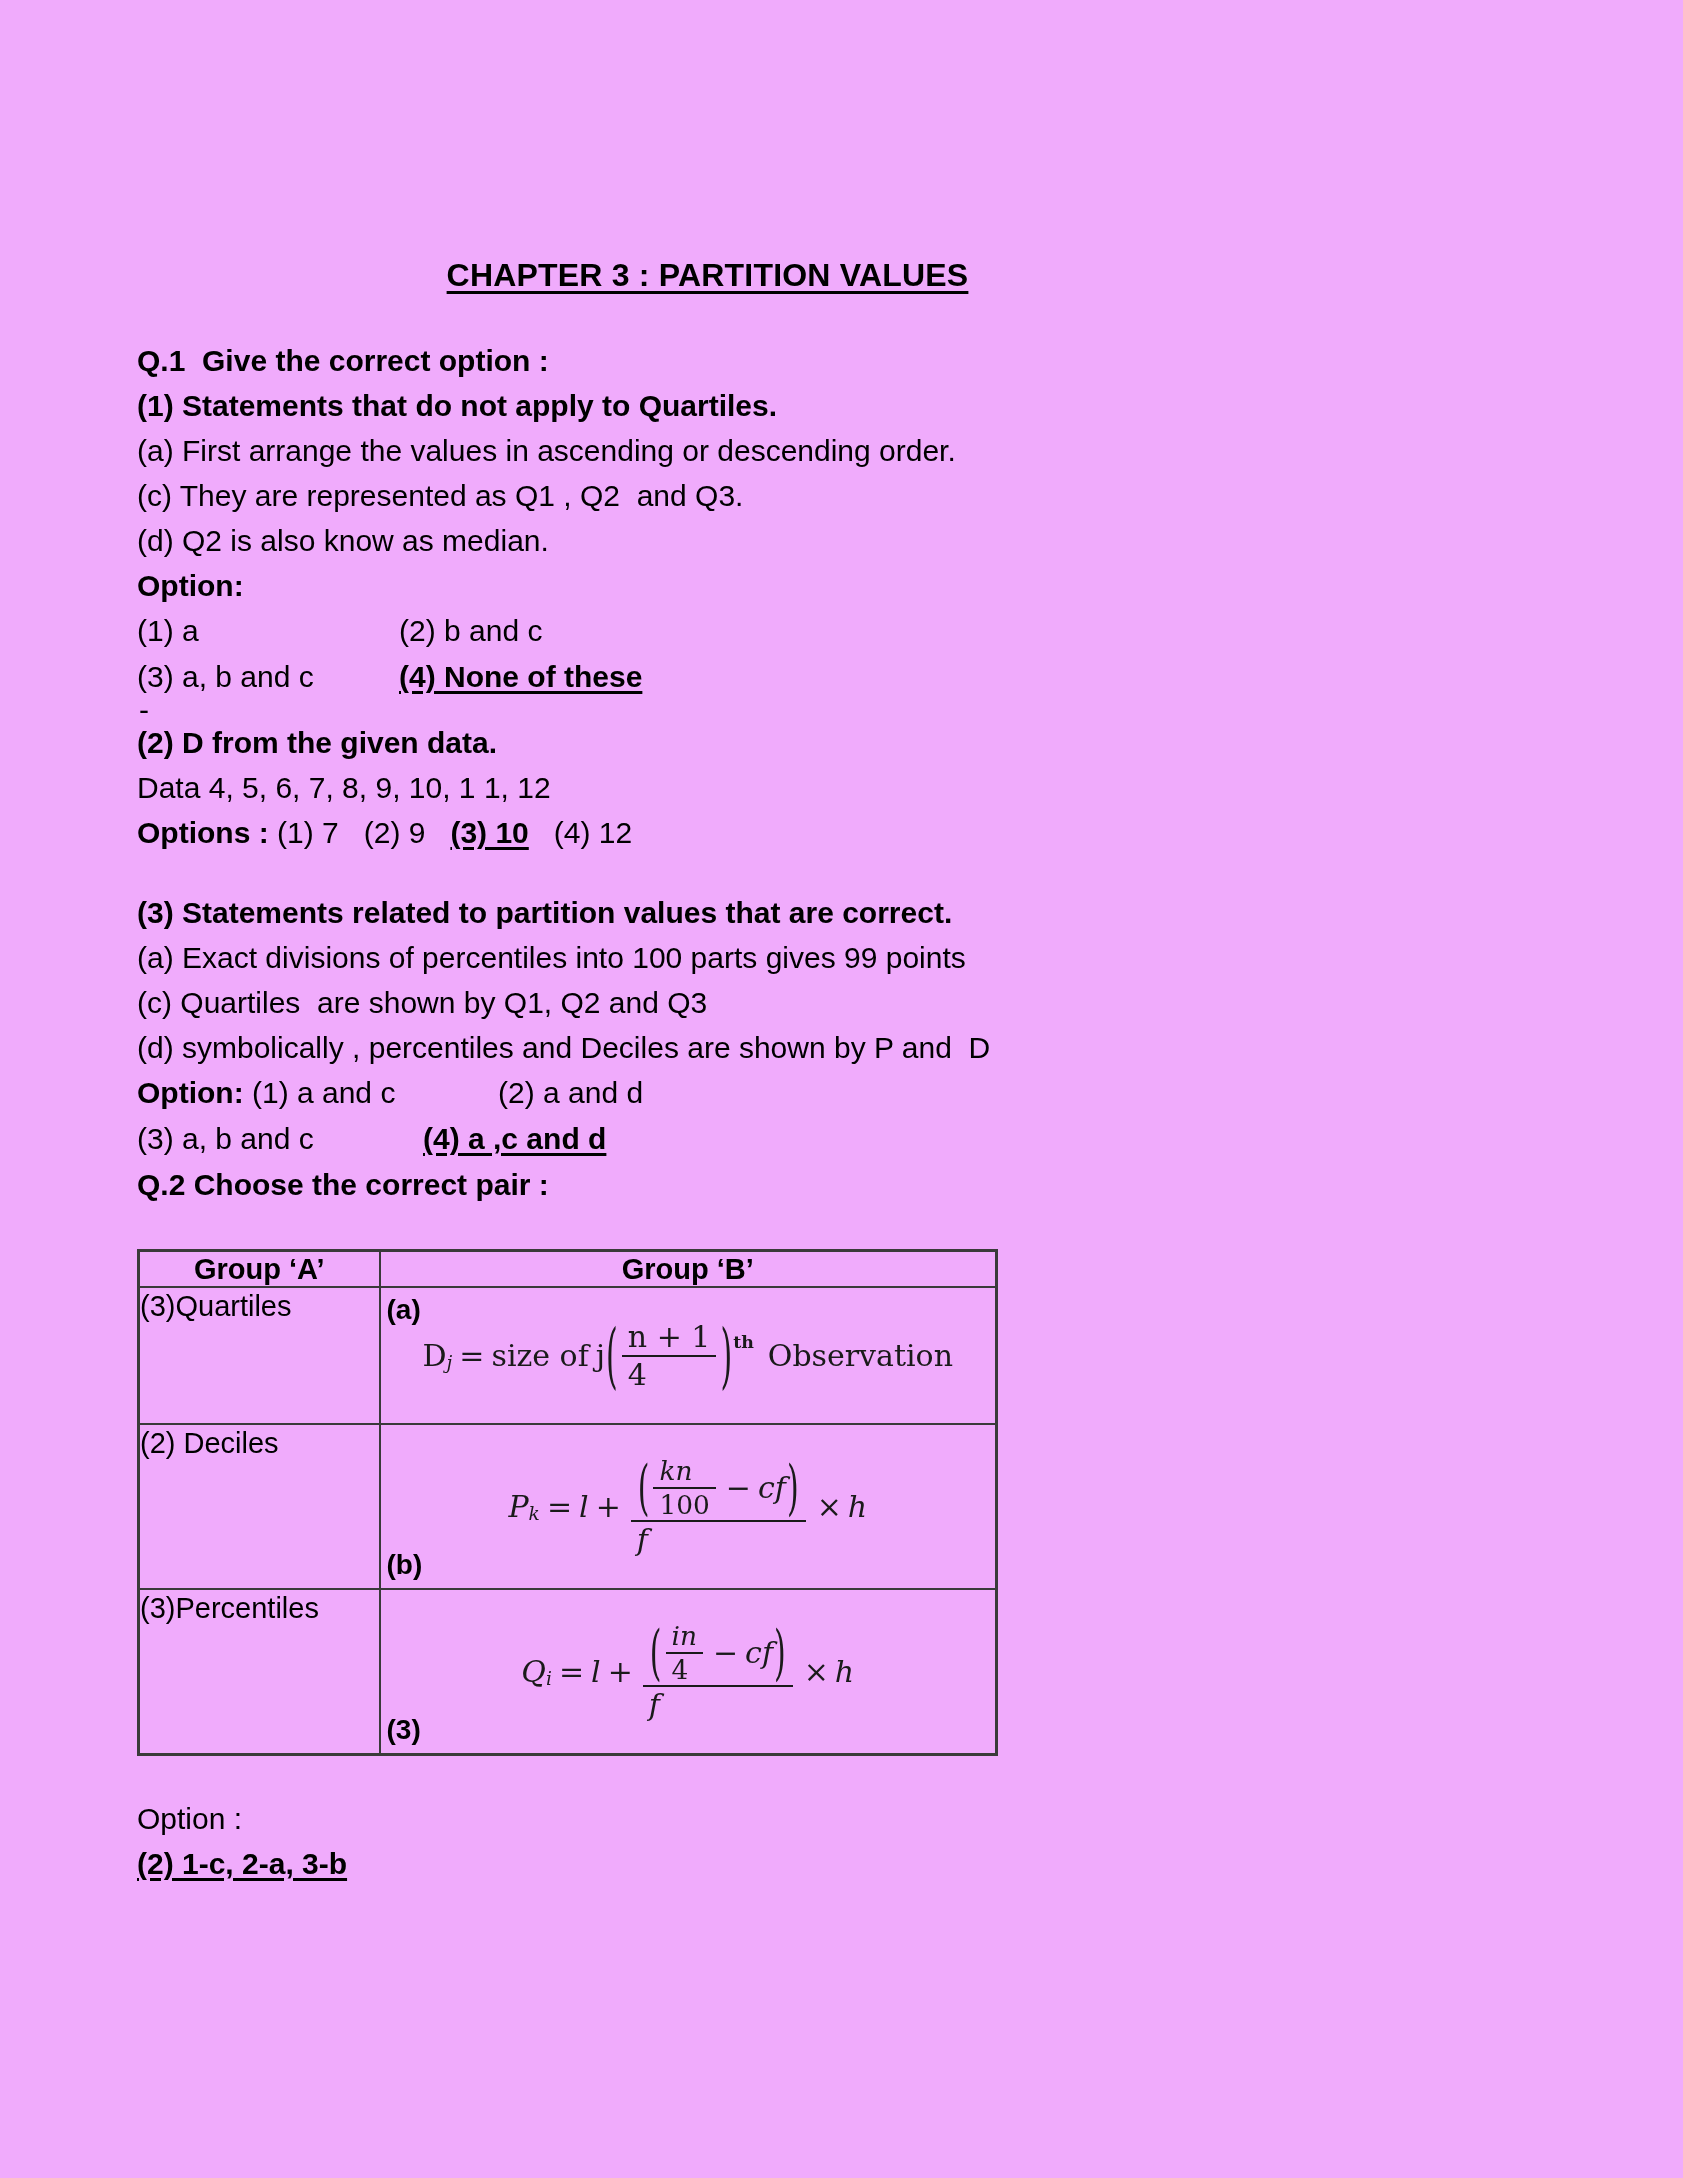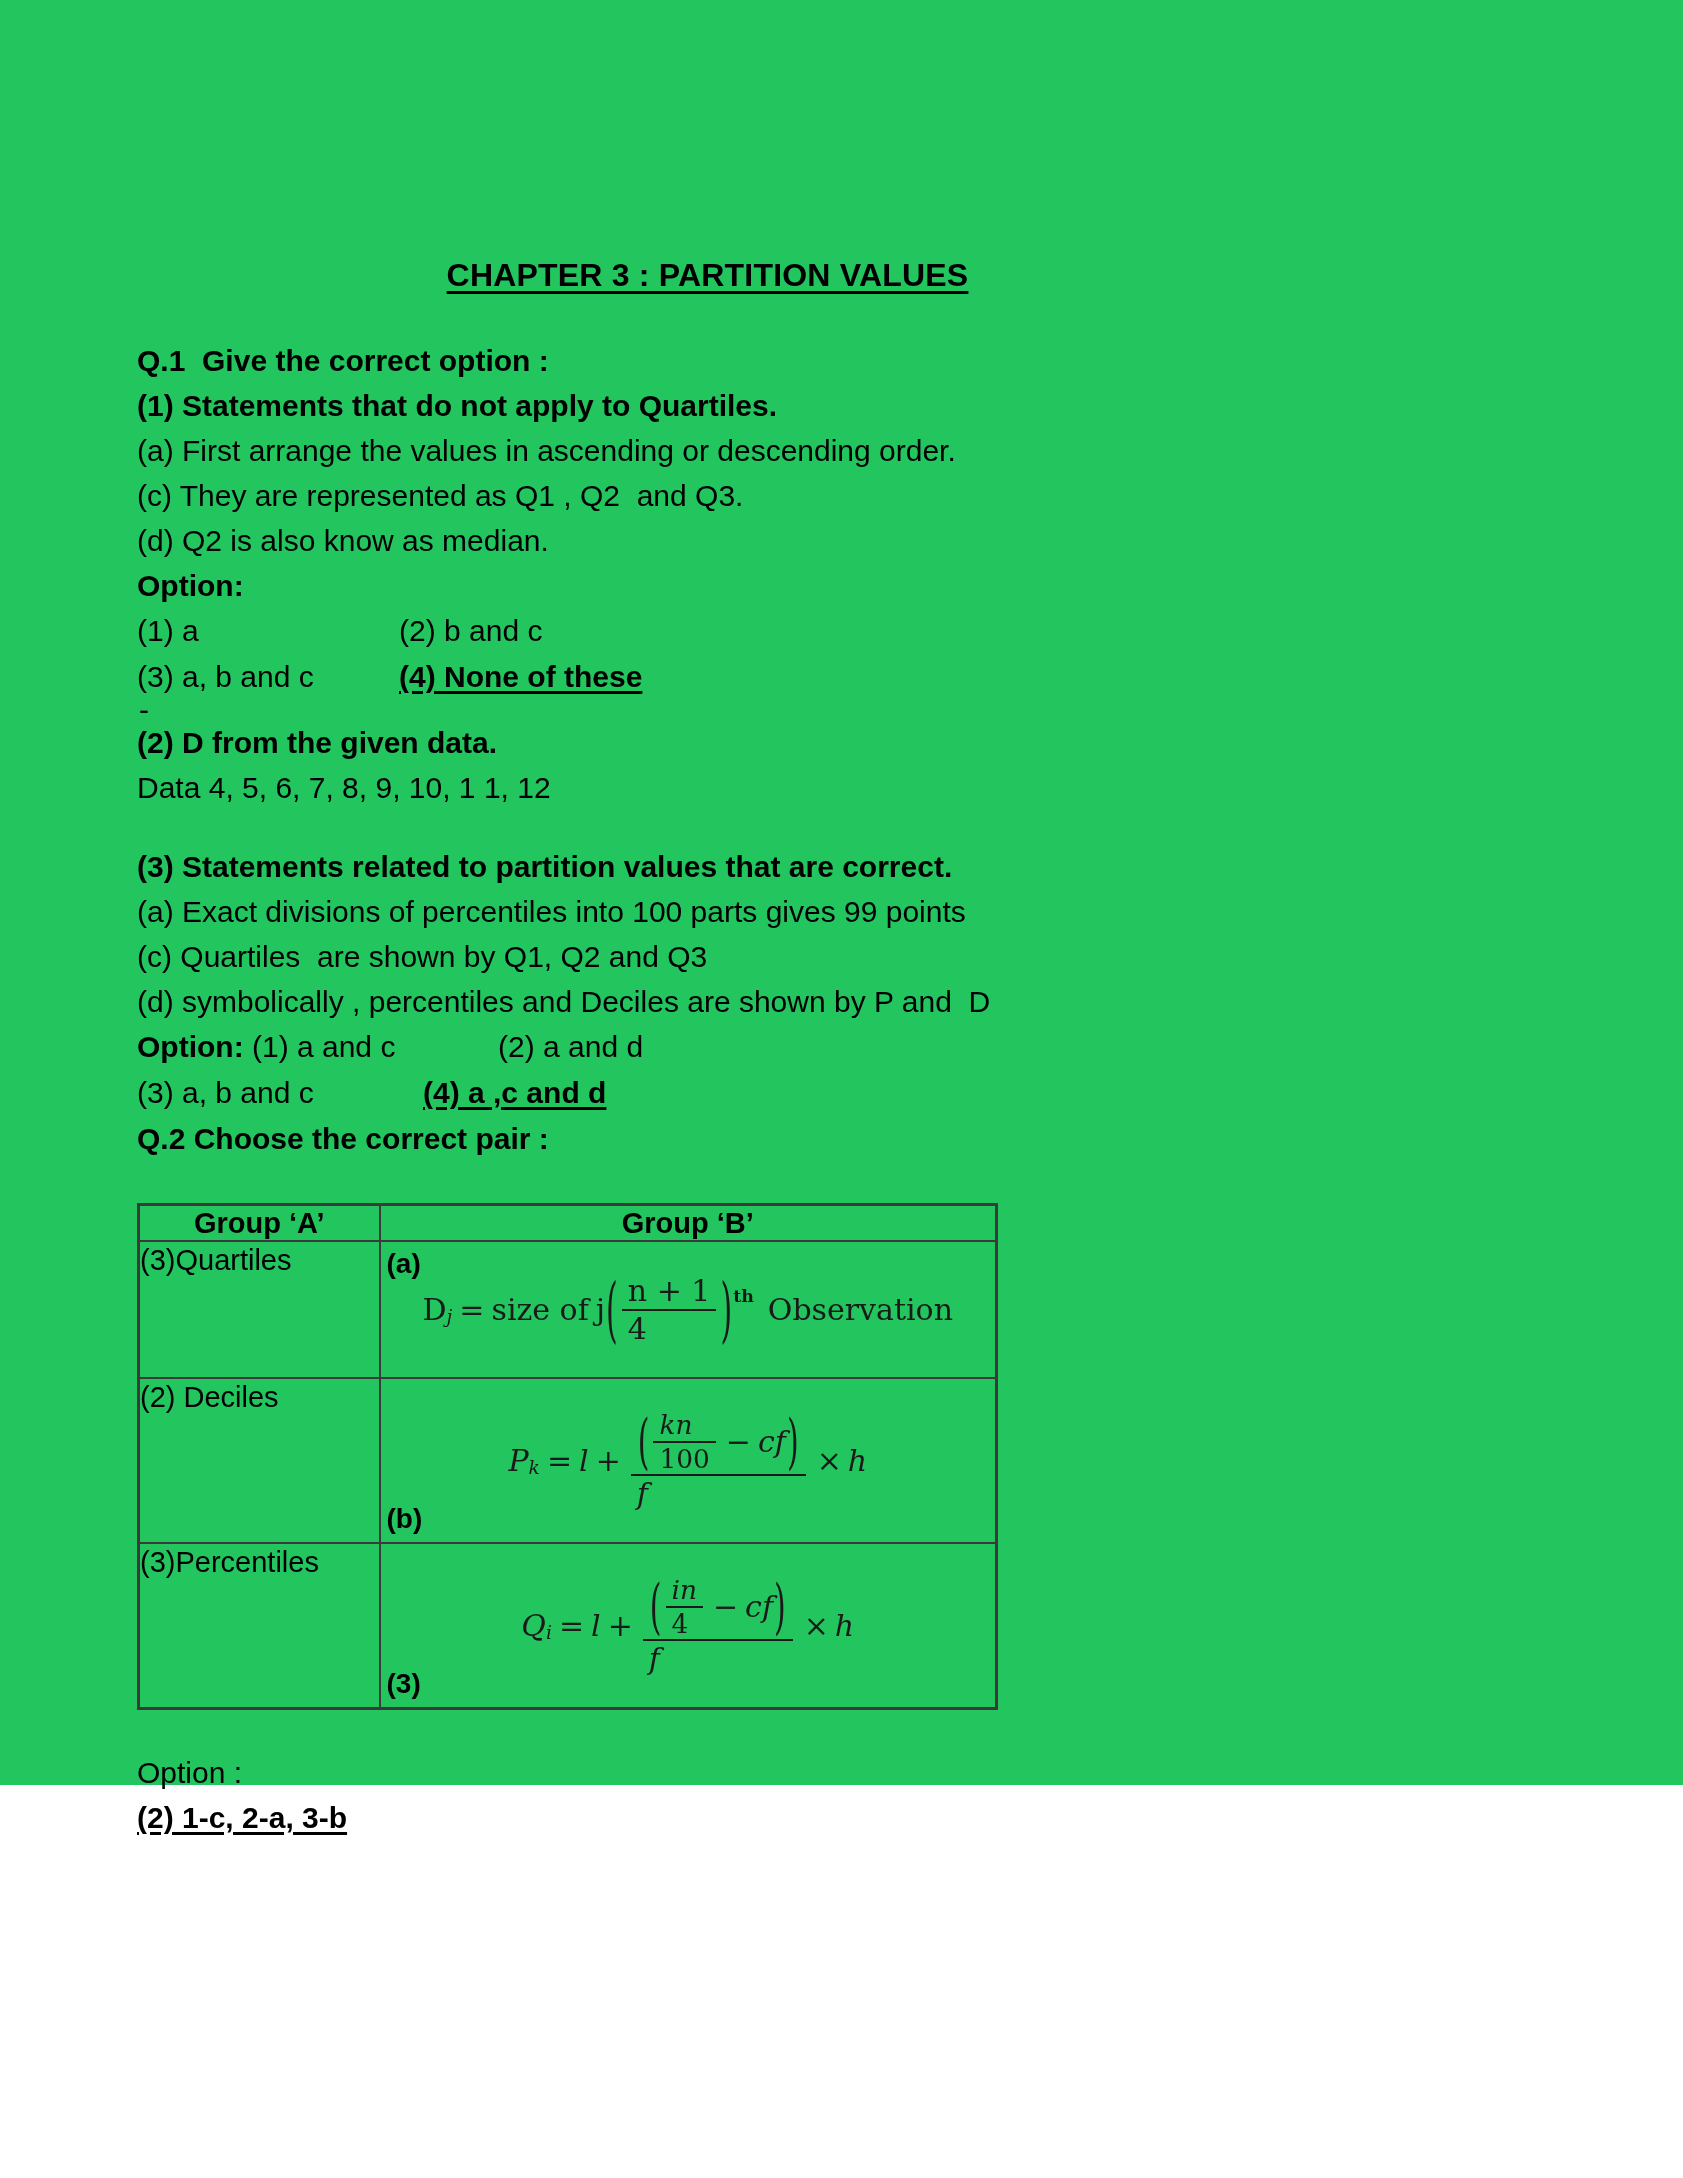--- a/index.html
+++ b/index.html
@@ -12,22 +12,22 @@
     height: 2178px;
     font-family: "Liberation Sans", sans-serif;
     color: #000000;
     position: relative;
     overflow: hidden;
   }
   .page {
     position: absolute;
     left: 0; top: 0;
     width: 1683px;
-    height: 1785px;
-    background: #22c55e;
+    height: 2178px;
+    background: #f0abfc;
   }
   .content {
     position: absolute;
     left: 137px;
     top: 257px;
     width: 1119px;
   }
 
   
   .doc-title {
@@ -217,20 +217,21 @@
       <span class="c2">(2) b and c</span>
     </div>
     <div class="opt-row">
       <span class="c1">(3) a, b and c</span>
       <span class="c2 ul">(4) None of these</span>
     </div>
     <div class="dash-mark">-</div>
 
     <div class="line bold">(2) D from the given data.</div>
     <div class="line">Data 4, 5, 6, 7, 8, 9, 10, 1 1, 12</div>
+    <div class="inline-opts"><span class="bold">Options :</span><span> </span><span>(1) 7</span><span>   </span><span>(2) 9</span><span>   </span><span class="ul">(3) 10</span><span>   </span><span>(4) 12</span></div>
 
     <div class="gap-md"></div>
 
     <div class="line bold">(3) Statements related to partition values that are correct.</div>
     <div class="line">(a) Exact divisions of percentiles into 100 parts gives 99 points</div>
     <div class="line">(c) Quartiles  are shown by Q1, Q2 and Q3</div>
     <div class="line">(d) symbolically , percentiles and Deciles are shown by P and  D</div>
     <div class="opt-row">
       <span class="c1"><span class="bold">Option:</span><span> </span><span>(1) a and c</span></span>
       <span class="c2" style="padding-left:99px">(2) a and d</span>

